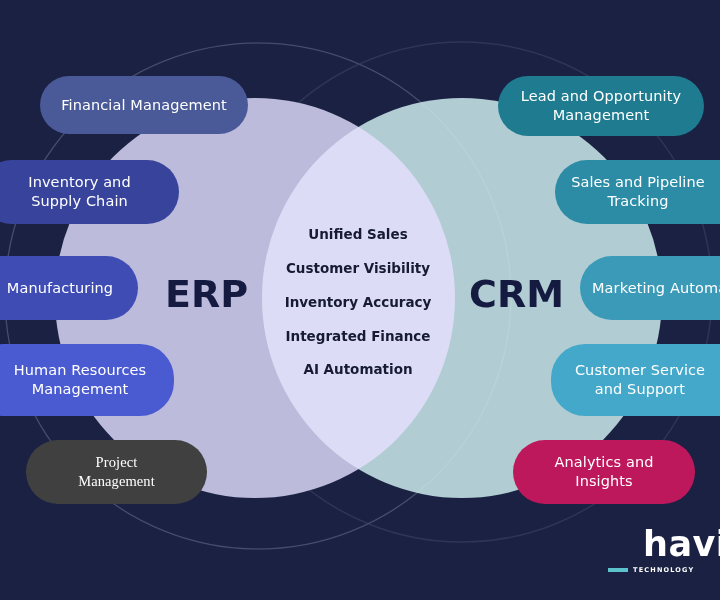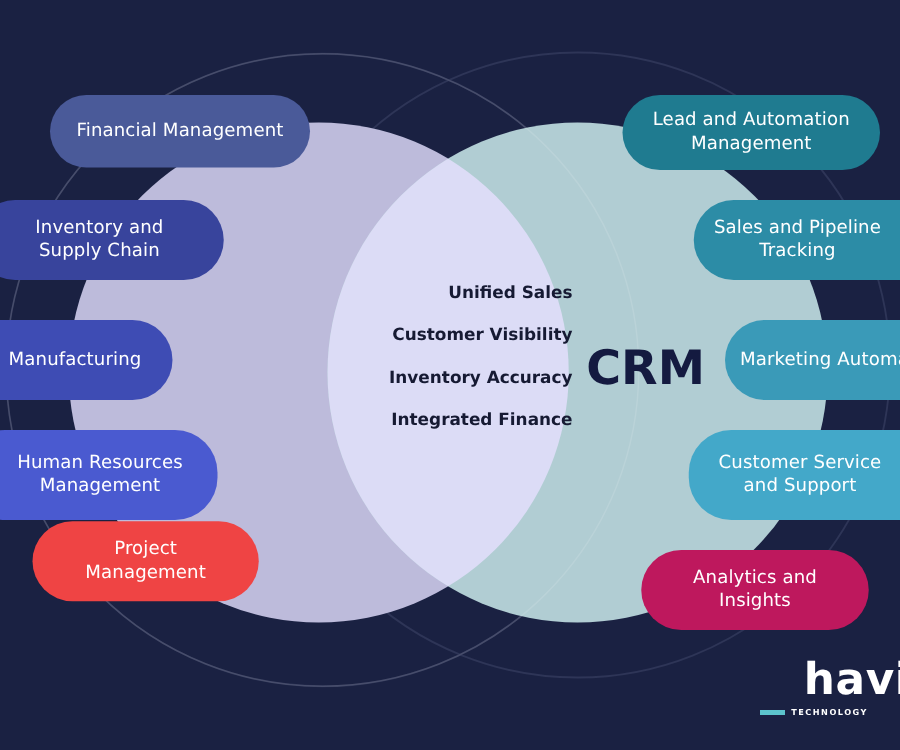--- a/index.html
+++ b/index.html
@@ -26,21 +26,21 @@
   .big-label {
     position: absolute;
     font-weight: bold;
     font-size: 38px;
     color: #141a40;
     letter-spacing: 0px;
   }
   .benefit {
     position: absolute;
     left: 258px; width: 200px;
-    text-align: right;
+    text-align: center;
     font-weight: bold;
     font-size: 13.5px;
     color: #161a33;
   }
   .logo { position: absolute; left: 604px; top: 530px; width: 88px; height: 50px; }
   .logo-word {
     position: absolute; left: 0; top: -6px;
     font-weight: bold; font-size: 35px; color: #ffffff;
     letter-spacing: 0.5px;
     font-family: "DejaVu Sans", sans-serif;
@@ -71,38 +71,40 @@
     <circle id="lens" cx="462" cy="298" r="200" fill="#dcdcf6" clip-path="url(#clipErp)"></circle>
     <circle cx="258" cy="296" r="253" fill="none" stroke="#ffffff" stroke-opacity="0.12" stroke-width="1.2" clip-path="url(#clipCrmOnly)"></circle>
   </svg>
 
   <div class="pill" style="left: 40px; top: 76px; width: 208px; height: 58px; background: rgb(74, 90, 153);" id="erp0">Financial Management</div>
   <div class="pill" style="left: -20px; top: 160px; width: 199px; height: 64px; background: rgb(56, 68, 156);" id="erp1">Inventory and
 Supply Chain</div>
   <div class="pill" style="left: -40px; top: 256px; width: 178px; height: 64px; padding-left: 36px; background: rgb(62, 76, 180);" id="erp2">Manufacturing</div>
   <div class="pill" style="left: -30px; top: 344px; width: 204px; height: 72px; padding-left: 30px; background: rgb(74, 90, 208);" id="erp3">Human Resources
 Management</div>
-  <div class="pill" style="left: 26px; top: 417px; width: 181px; height: 64px; background: #ef4444;" id="erp4">Project
+  <div class="pill" style="left: 26px; top: 440px; width: 181px; height: 64px; background: #404040; font-family: Liberation Serif, serif;" id="erp4">Project
 Management</div>
 
-  <div class="pill" style="left: 498px; top: 76px; width: 206px; height: 60px; background: rgb(31, 123, 144);" id="crm0">Lead and Automation
+  <div class="pill" style="left: 498px; top: 76px; width: 206px; height: 60px; background: rgb(31, 123, 144);" id="crm0">Lead and Opportunity
 Management</div>
   <div class="pill" style="left: 555px; top: 160px; width: 210px; height: 64px; padding-right: 58px; background: rgb(44, 140, 166);" id="crm1">Sales and Pipeline
 Tracking</div>
   <div class="pill" style="left: 580px; top: 256px; width: 200px; height: 64px; padding-right: 20px; justify-content: flex-start; padding-left: 12px; background: rgb(58, 154, 184);" id="crm2">Marketing Automation</div>
   <div class="pill" style="left: 551px; top: 344px; width: 220px; height: 72px; padding-right: 56px; background: rgb(67, 168, 201);" id="crm3">Customer Service
 and Support</div>
   <div class="pill" style="left: 513px; top: 440px; width: 182px; height: 64px; background: #be185d;" id="crm4">Analytics and
 Insights</div>
 
+  <div class="big-label" style="left:165px;top:272px;">ERP</div>
   <div class="big-label" style="left:469px;top:272px;">CRM</div>
 
   <div class="benefit" style="top:226px;">Unified Sales</div>
   <div class="benefit" style="top:260px;">Customer Visibility</div>
   <div class="benefit" style="top:294px;">Inventory Accuracy</div>
   <div class="benefit" style="top:328px;">Integrated Finance</div>
+  <div class="benefit" style="top:361px;">AI Automation</div>
 
   <div class="logo">
     <div class="logo-word">havi</div>
     <div class="logo-bar" style="background: rgb(92, 195, 204);"></div>
     <div class="logo-tag">TECHNOLOGY</div>
   </div>
 </div>
 
 </body></html>

